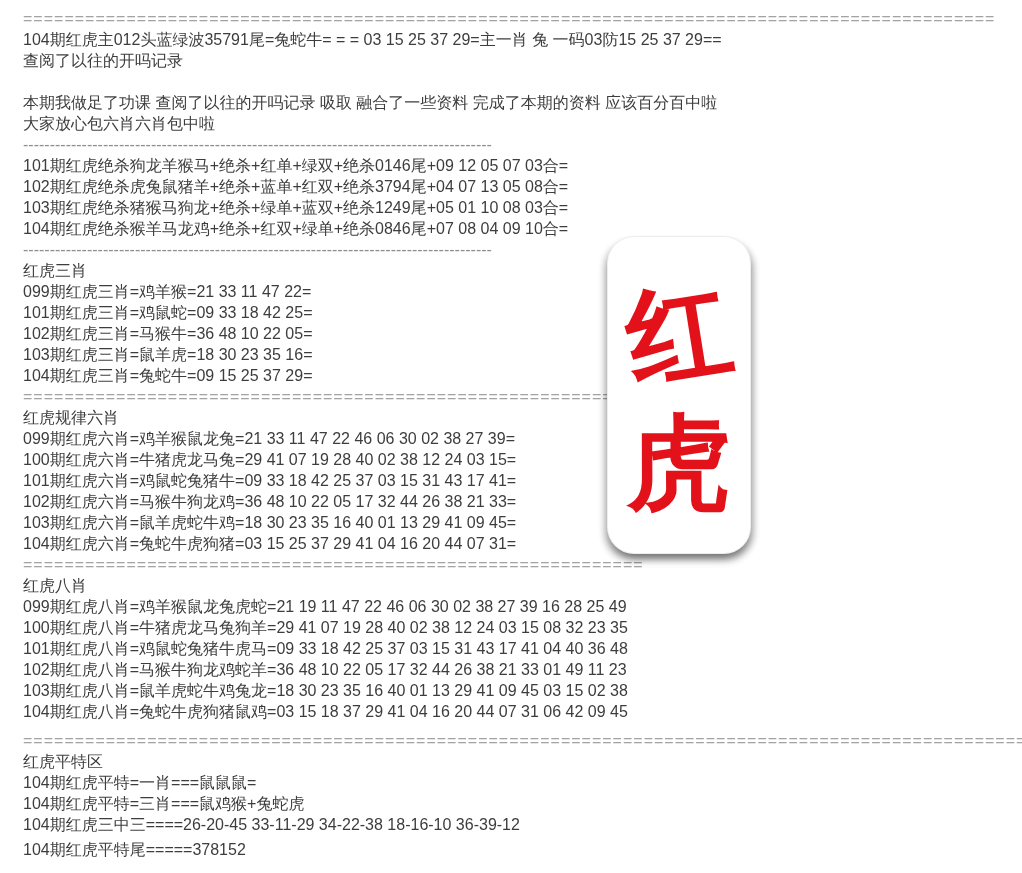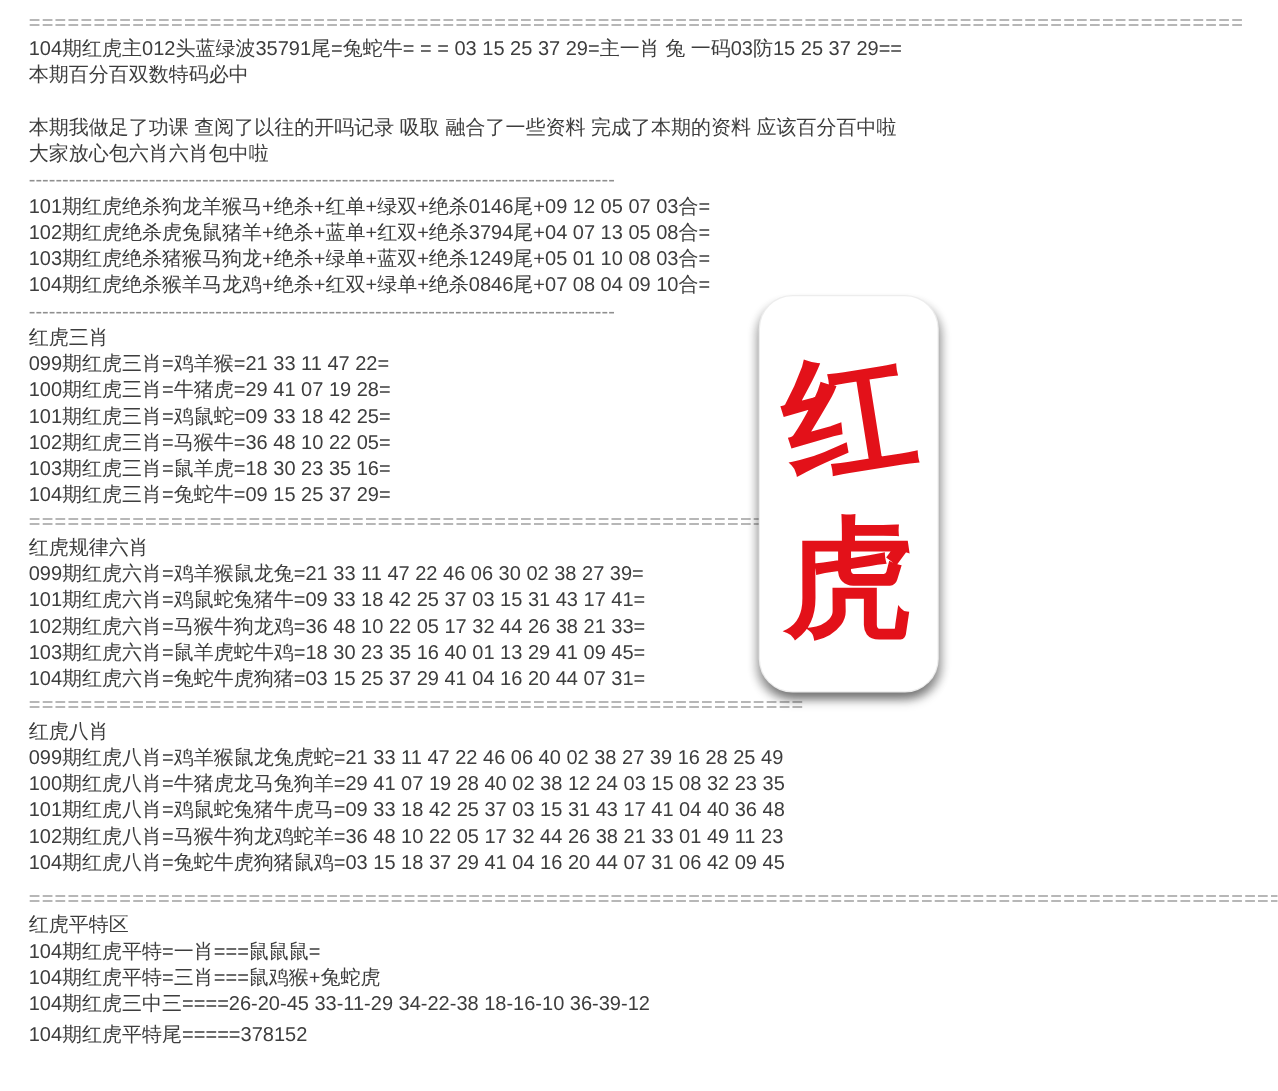--- a/index.html
+++ b/index.html
@@ -51,54 +51,55 @@
   }
   .badge-char.tilt { transform: rotate(-9deg); }
 </style>
 </head>
 <body>
 
 <div class="content">
 
   <div class="ln sep">==============================================================================================</div>
   <div class="ln">104期红虎主012头蓝绿波35791尾=兔蛇牛= = = 03 15 25 37 29=主一肖 兔 一码03防15 25 37 29==</div>
-  <div class="ln">本期百分百双数特码必中</div>
+  <div class="ln">查阅了以往的开吗记录</div>
   <div class="blank"></div>
   <div class="ln">本期我做足了功课 查阅了以往的开吗记录 吸取 融合了一些资料 完成了本期的资料 应该百分百中啦</div>
   <div class="ln">大家放心包六肖六肖包中啦</div>
   <div class="ln dash">----------------------------------------------------------------------------------------</div>
 
   <div class="ln">101期红虎绝杀狗龙羊猴马+绝杀+红单+绿双+绝杀0146尾+09 12 05 07 03合=</div>
   <div class="ln">102期红虎绝杀虎兔鼠猪羊+绝杀+蓝单+红双+绝杀3794尾+04 07 13 05 08合=</div>
   <div class="ln">103期红虎绝杀猪猴马狗龙+绝杀+绿单+蓝双+绝杀1249尾+05 01 10 08 03合=</div>
   <div class="ln">104期红虎绝杀猴羊马龙鸡+绝杀+红双+绿单+绝杀0846尾+07 08 04 09 10合=</div>
   <div class="ln dash">----------------------------------------------------------------------------------------</div>
 
   <div class="ln">红虎三肖</div>
   <div class="ln">099期红虎三肖=鸡羊猴=21 33 11 47 22=</div>
-  <div class="ln">100期红虎三肖=牛猪虎=29 41 07 19 28=</div>
   <div class="ln">101期红虎三肖=鸡鼠蛇=09 33 18 42 25=</div>
   <div class="ln">102期红虎三肖=马猴牛=36 48 10 22 05=</div>
   <div class="ln">103期红虎三肖=鼠羊虎=18 30 23 35 16=</div>
   <div class="ln">104期红虎三肖=兔蛇牛=09 15 25 37 29=</div>
   <div class="ln sep">============================================================</div>
 
   <div class="ln">红虎规律六肖</div>
   <div class="ln">099期红虎六肖=鸡羊猴鼠龙兔=21 33 11 47 22 46 06 30 02 38 27 39=</div>
+  <div class="ln">100期红虎六肖=牛猪虎龙马兔=29 41 07 19 28 40 02 38 12 24 03 15=</div>
   <div class="ln">101期红虎六肖=鸡鼠蛇兔猪牛=09 33 18 42 25 37 03 15 31 43 17 41=</div>
   <div class="ln">102期红虎六肖=马猴牛狗龙鸡=36 48 10 22 05 17 32 44 26 38 21 33=</div>
   <div class="ln">103期红虎六肖=鼠羊虎蛇牛鸡=18 30 23 35 16 40 01 13 29 41 09 45=</div>
   <div class="ln">104期红虎六肖=兔蛇牛虎狗猪=03 15 25 37 29 41 04 16 20 44 07 31=</div>
   <div class="ln sep">============================================================</div>
 
   <div class="ln">红虎八肖</div>
-  <div class="ln">099期红虎八肖=鸡羊猴鼠龙兔虎蛇=21 33 11 47 22 46 06 40 02 38 27 39 16 28 25 49</div>
+  <div class="ln">099期红虎八肖=鸡羊猴鼠龙兔虎蛇=21 19 11 47 22 46 06 30 02 38 27 39 16 28 25 49</div>
   <div class="ln">100期红虎八肖=牛猪虎龙马兔狗羊=29 41 07 19 28 40 02 38 12 24 03 15 08 32 23 35</div>
   <div class="ln">101期红虎八肖=鸡鼠蛇兔猪牛虎马=09 33 18 42 25 37 03 15 31 43 17 41 04 40 36 48</div>
   <div class="ln">102期红虎八肖=马猴牛狗龙鸡蛇羊=36 48 10 22 05 17 32 44 26 38 21 33 01 49 11 23</div>
+  <div class="ln">103期红虎八肖=鼠羊虎蛇牛鸡兔龙=18 30 23 35 16 40 01 13 29 41 09 45 03 15 02 38</div>
   <div class="ln">104期红虎八肖=兔蛇牛虎狗猪鼠鸡=03 15 18 37 29 41 04 16 20 44 07 31 06 42 09 45</div>
   <div class="ln sep mt8">=================================================================================================</div>
 
   <div class="ln">红虎平特区</div>
   <div class="ln">104期红虎平特=一肖===鼠鼠鼠=</div>
   <div class="ln">104期红虎平特=三肖===鼠鸡猴+兔蛇虎</div>
   <div class="ln">104期红虎三中三====26-20-45 33-11-29 34-22-38 18-16-10 36-39-12</div>
   <div class="ln mt4">104期红虎平特尾=====378152</div>
 
 </div>

